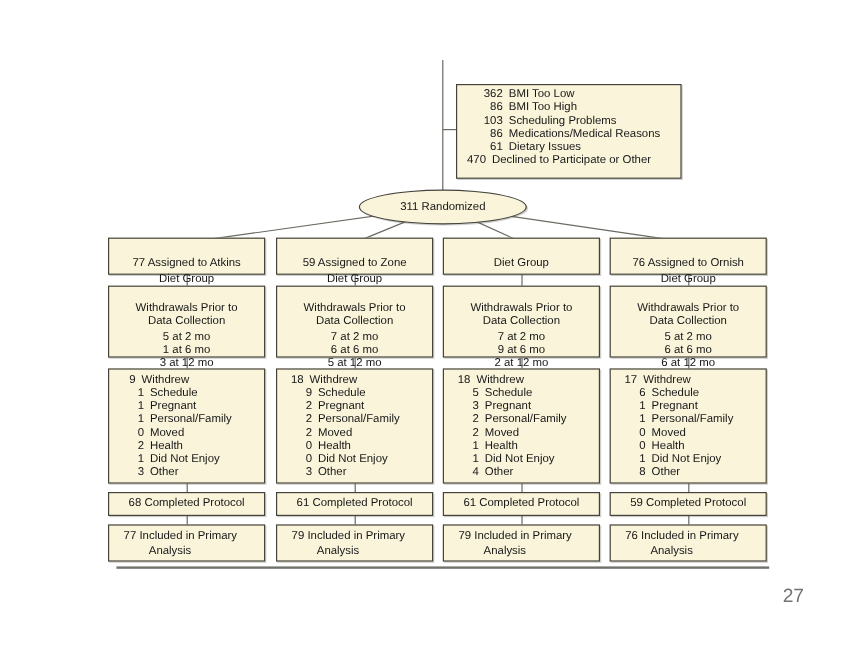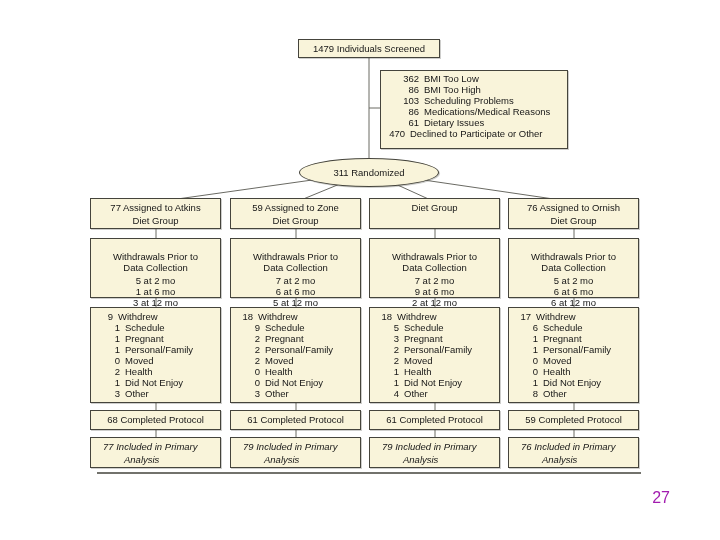--- a/index.html
+++ b/index.html
@@ -25,34 +25,34 @@
   #ineligible .num { width:24px; }
   #ineligible .row.sub .num { margin-left:14px; }
   
   #randomized {
     left:299px; top:158px; width:140px; height:29px; border-radius:50%;
     line-height:27px;
   }
   
   .col { position:absolute; top:198px; width:131px; height:270px; z-index:1; }
   .col .box { width:131px; left:0; }
-  .assigned   { top:0;     height:31px; padding-top:2px; }
+  .assigned   { top:0;     height:31px; padding-top:14px; }
   .withdrawals{ top:40px;  height:60px; padding-top:12px; }
   .withdrawals .timing { margin-top:2px; }
   .withdrew   { top:109px; height:96px; padding-top:3px; }
   .withdrew .row .num { width:14px; }
   .withdrew .row.head { padding-left:8px; }
   .withdrew .row.reason { padding-left:15px; }
   .completed  { top:212px; height:20px; line-height:18px; }
-  .included   { top:239px; height:31px; padding:2px 0 0 12px; line-height:13px;font-style:italic; }
+  .included   { top:239px; height:31px; padding:2px 0 0 12px; line-height:13px; }
   .included .line2 { padding-left:21px; }
   .assigned div { line-height:13px; }
   
   #bottom-rule { position:absolute; left:97px; top:472px; width:544px; height:2px; background:#72726c; z-index:1; }
-  #page-number { position:absolute; right:50px; top:489px; font-size:16px; color:#a21caf; z-index:1; }
+  #page-number { position:absolute; right:50px; top:489px; font-size:16px; color:#737373; z-index:1; }
 </style>
 </head>
 <body>
 
 <div id="slide">
 
   <svg id="connectors" width="720" height="540">
 
     <line x1="369" y1="50" x2="369" y2="172" stroke="#6a6a63" stroke-width="1"></line>
 
@@ -62,23 +62,20 @@
     <line x1="369" y1="172" x2="296" y2="202" stroke="#6a6a63" stroke-width="1"></line>
     <line x1="369" y1="172" x2="435" y2="202" stroke="#6a6a63" stroke-width="1"></line>
     <line x1="369" y1="172" x2="574" y2="202" stroke="#6a6a63" stroke-width="1"></line>
 
     <line x1="156" y1="210" x2="156" y2="445" stroke="#6a6a63" stroke-width="1"></line>
     <line x1="296" y1="210" x2="296" y2="445" stroke="#6a6a63" stroke-width="1"></line>
     <line x1="435" y1="210" x2="435" y2="445" stroke="#6a6a63" stroke-width="1"></line>
     <line x1="574" y1="210" x2="574" y2="445" stroke="#6a6a63" stroke-width="1"></line>
   </svg>
 
-  <div class="box ctr" id="screened">
-    <span>1479 Individuals Screened</span>
-  </div>
 
   <div class="box" id="ineligible">
     <div class="row sub">
       <span class="num">362</span>
       <span class="lbl">BMI Too Low</span>
     </div>
     <div class="row sub">
       <span class="num">86</span>
       <span class="lbl">BMI Too High</span>
     </div>

